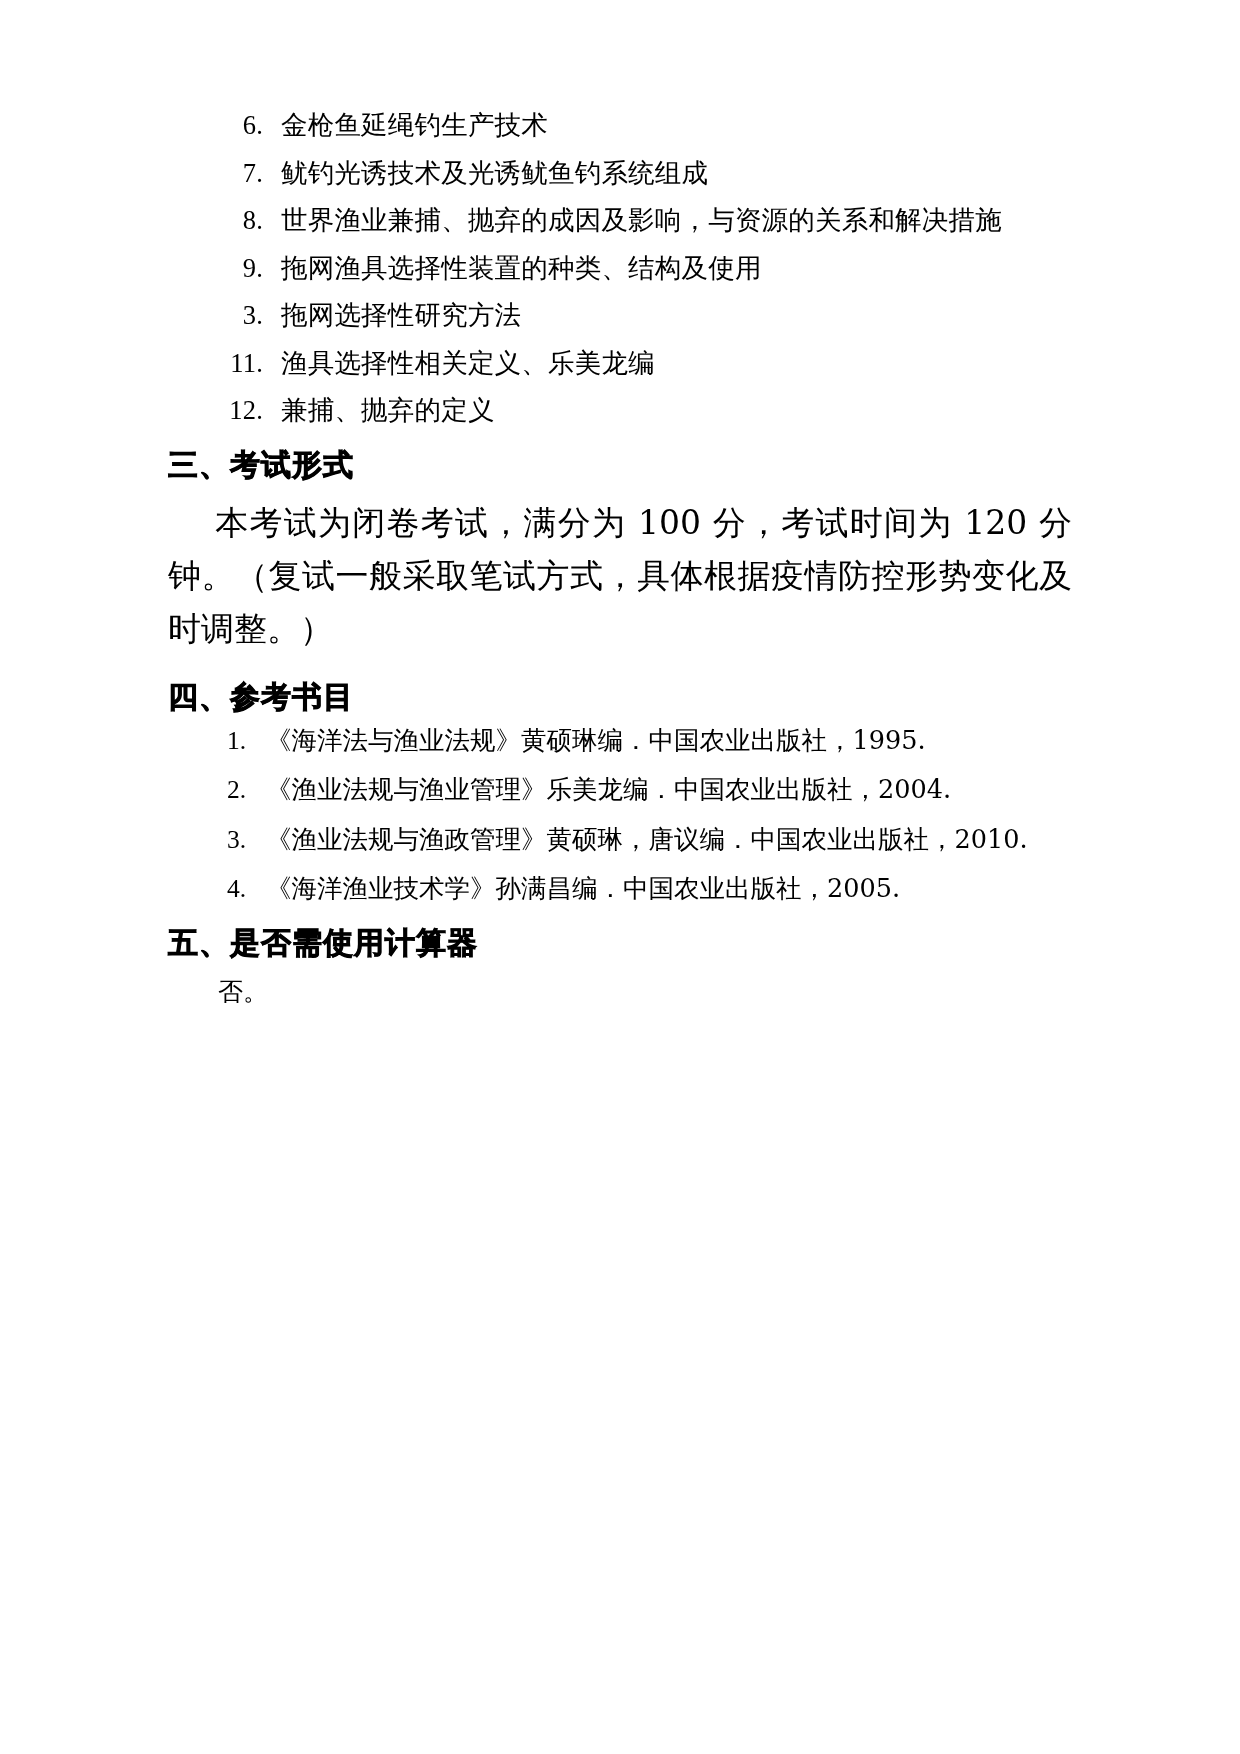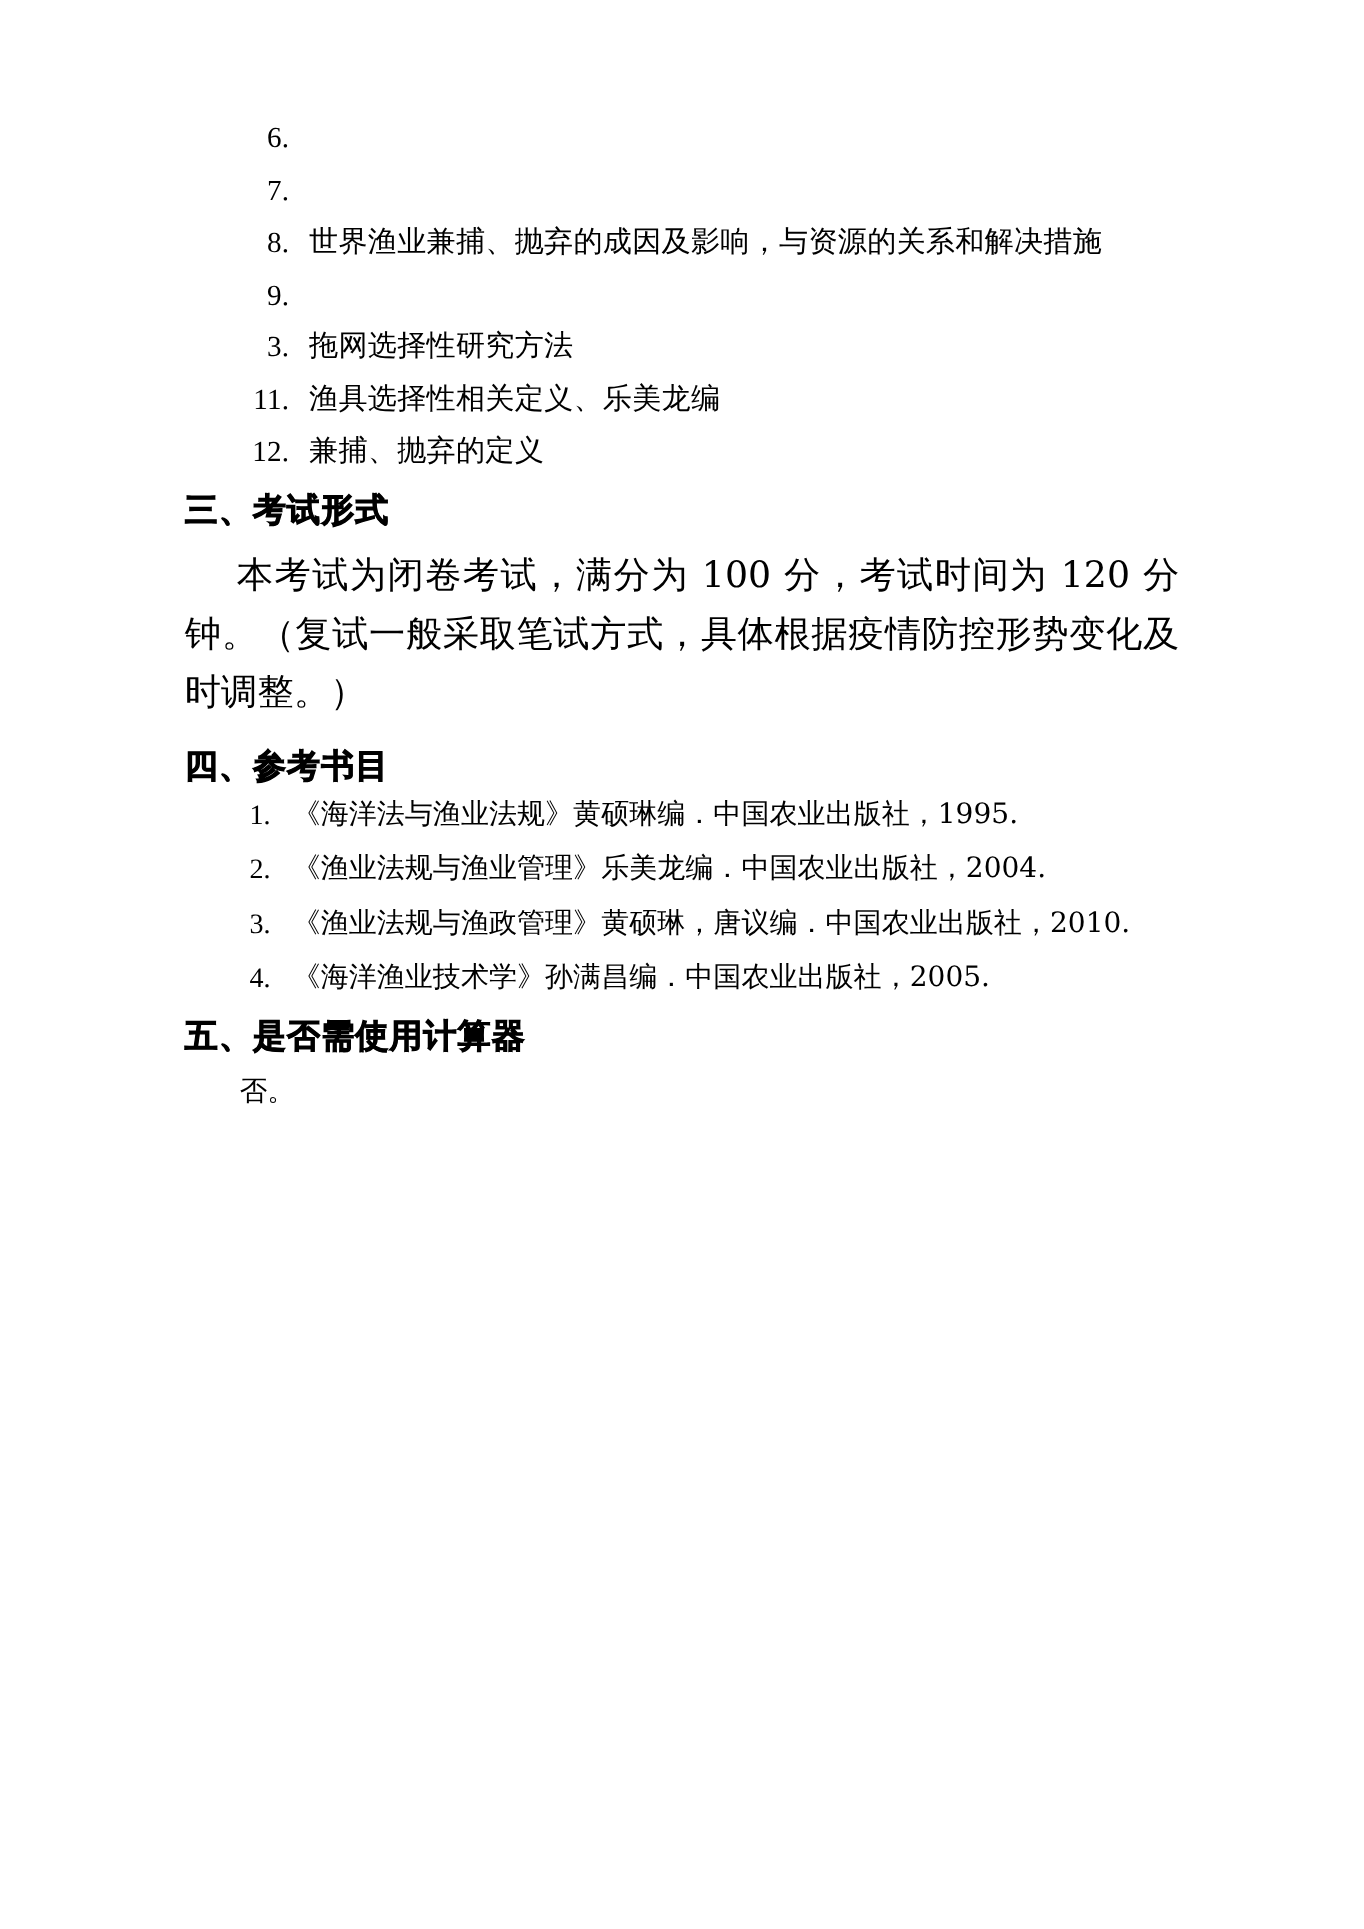--- a/index.html
+++ b/index.html
@@ -127,30 +127,33 @@
 </style>
 </head>
 <body>
 
 <div class="page">
   <div class="content">
 
     <ul class="outline">
       <li class="outline-item">
         <span class="outline-num">6.</span>
+        <span class="outline-text">金枪鱼延绳钓生产技术</span>
       </li>
       <li class="outline-item">
         <span class="outline-num">7.</span>
+        <span class="outline-text">鱿钓光诱技术及光诱鱿鱼钓系统组成</span>
       </li>
       <li class="outline-item">
         <span class="outline-num">8.</span>
         <span class="outline-text">世界渔业兼捕、抛弃的成因及影响，与资源的关系和解决措施</span>
       </li>
       <li class="outline-item">
         <span class="outline-num">9.</span>
+        <span class="outline-text">拖网渔具选择性装置的种类、结构及使用</span>
       </li>
       <li class="outline-item">
         <span class="outline-num">3.</span>
         <span class="outline-text">拖网选择性研究方法</span>
       </li>
       <li class="outline-item">
         <span class="outline-num">11.</span>
         <span class="outline-text">渔具选择性相关定义、乐美龙编</span>
       </li>
       <li class="outline-item">

